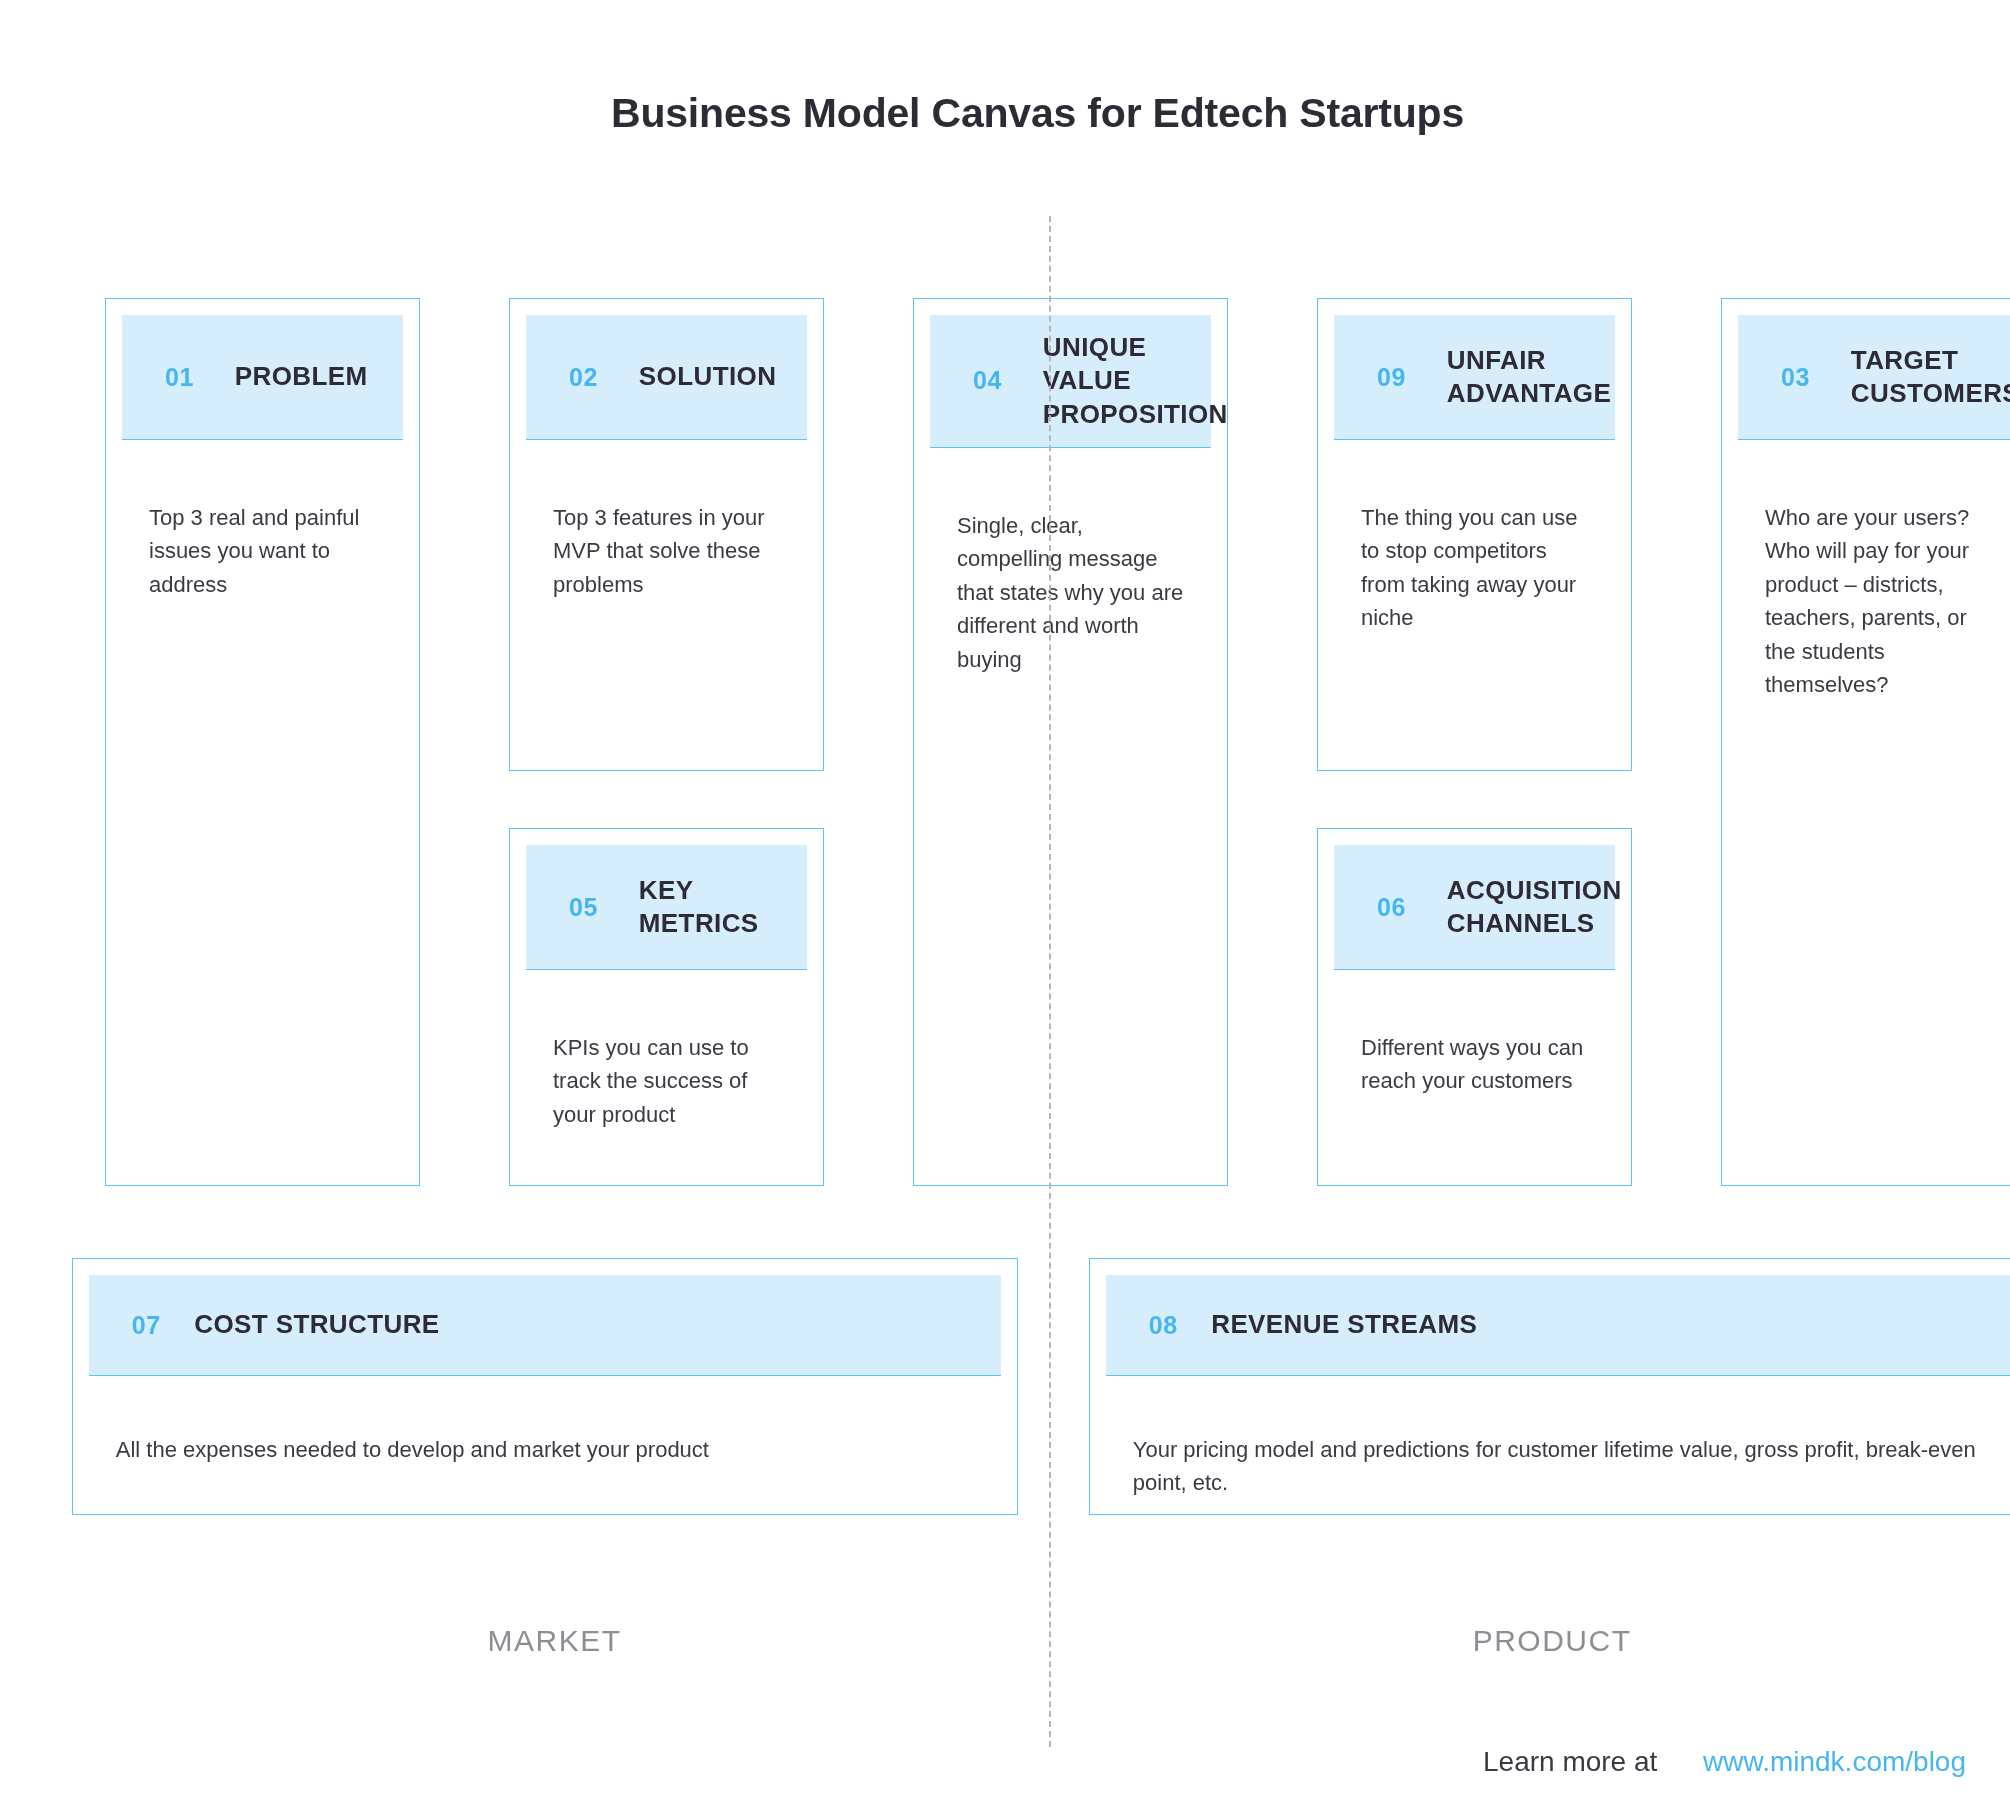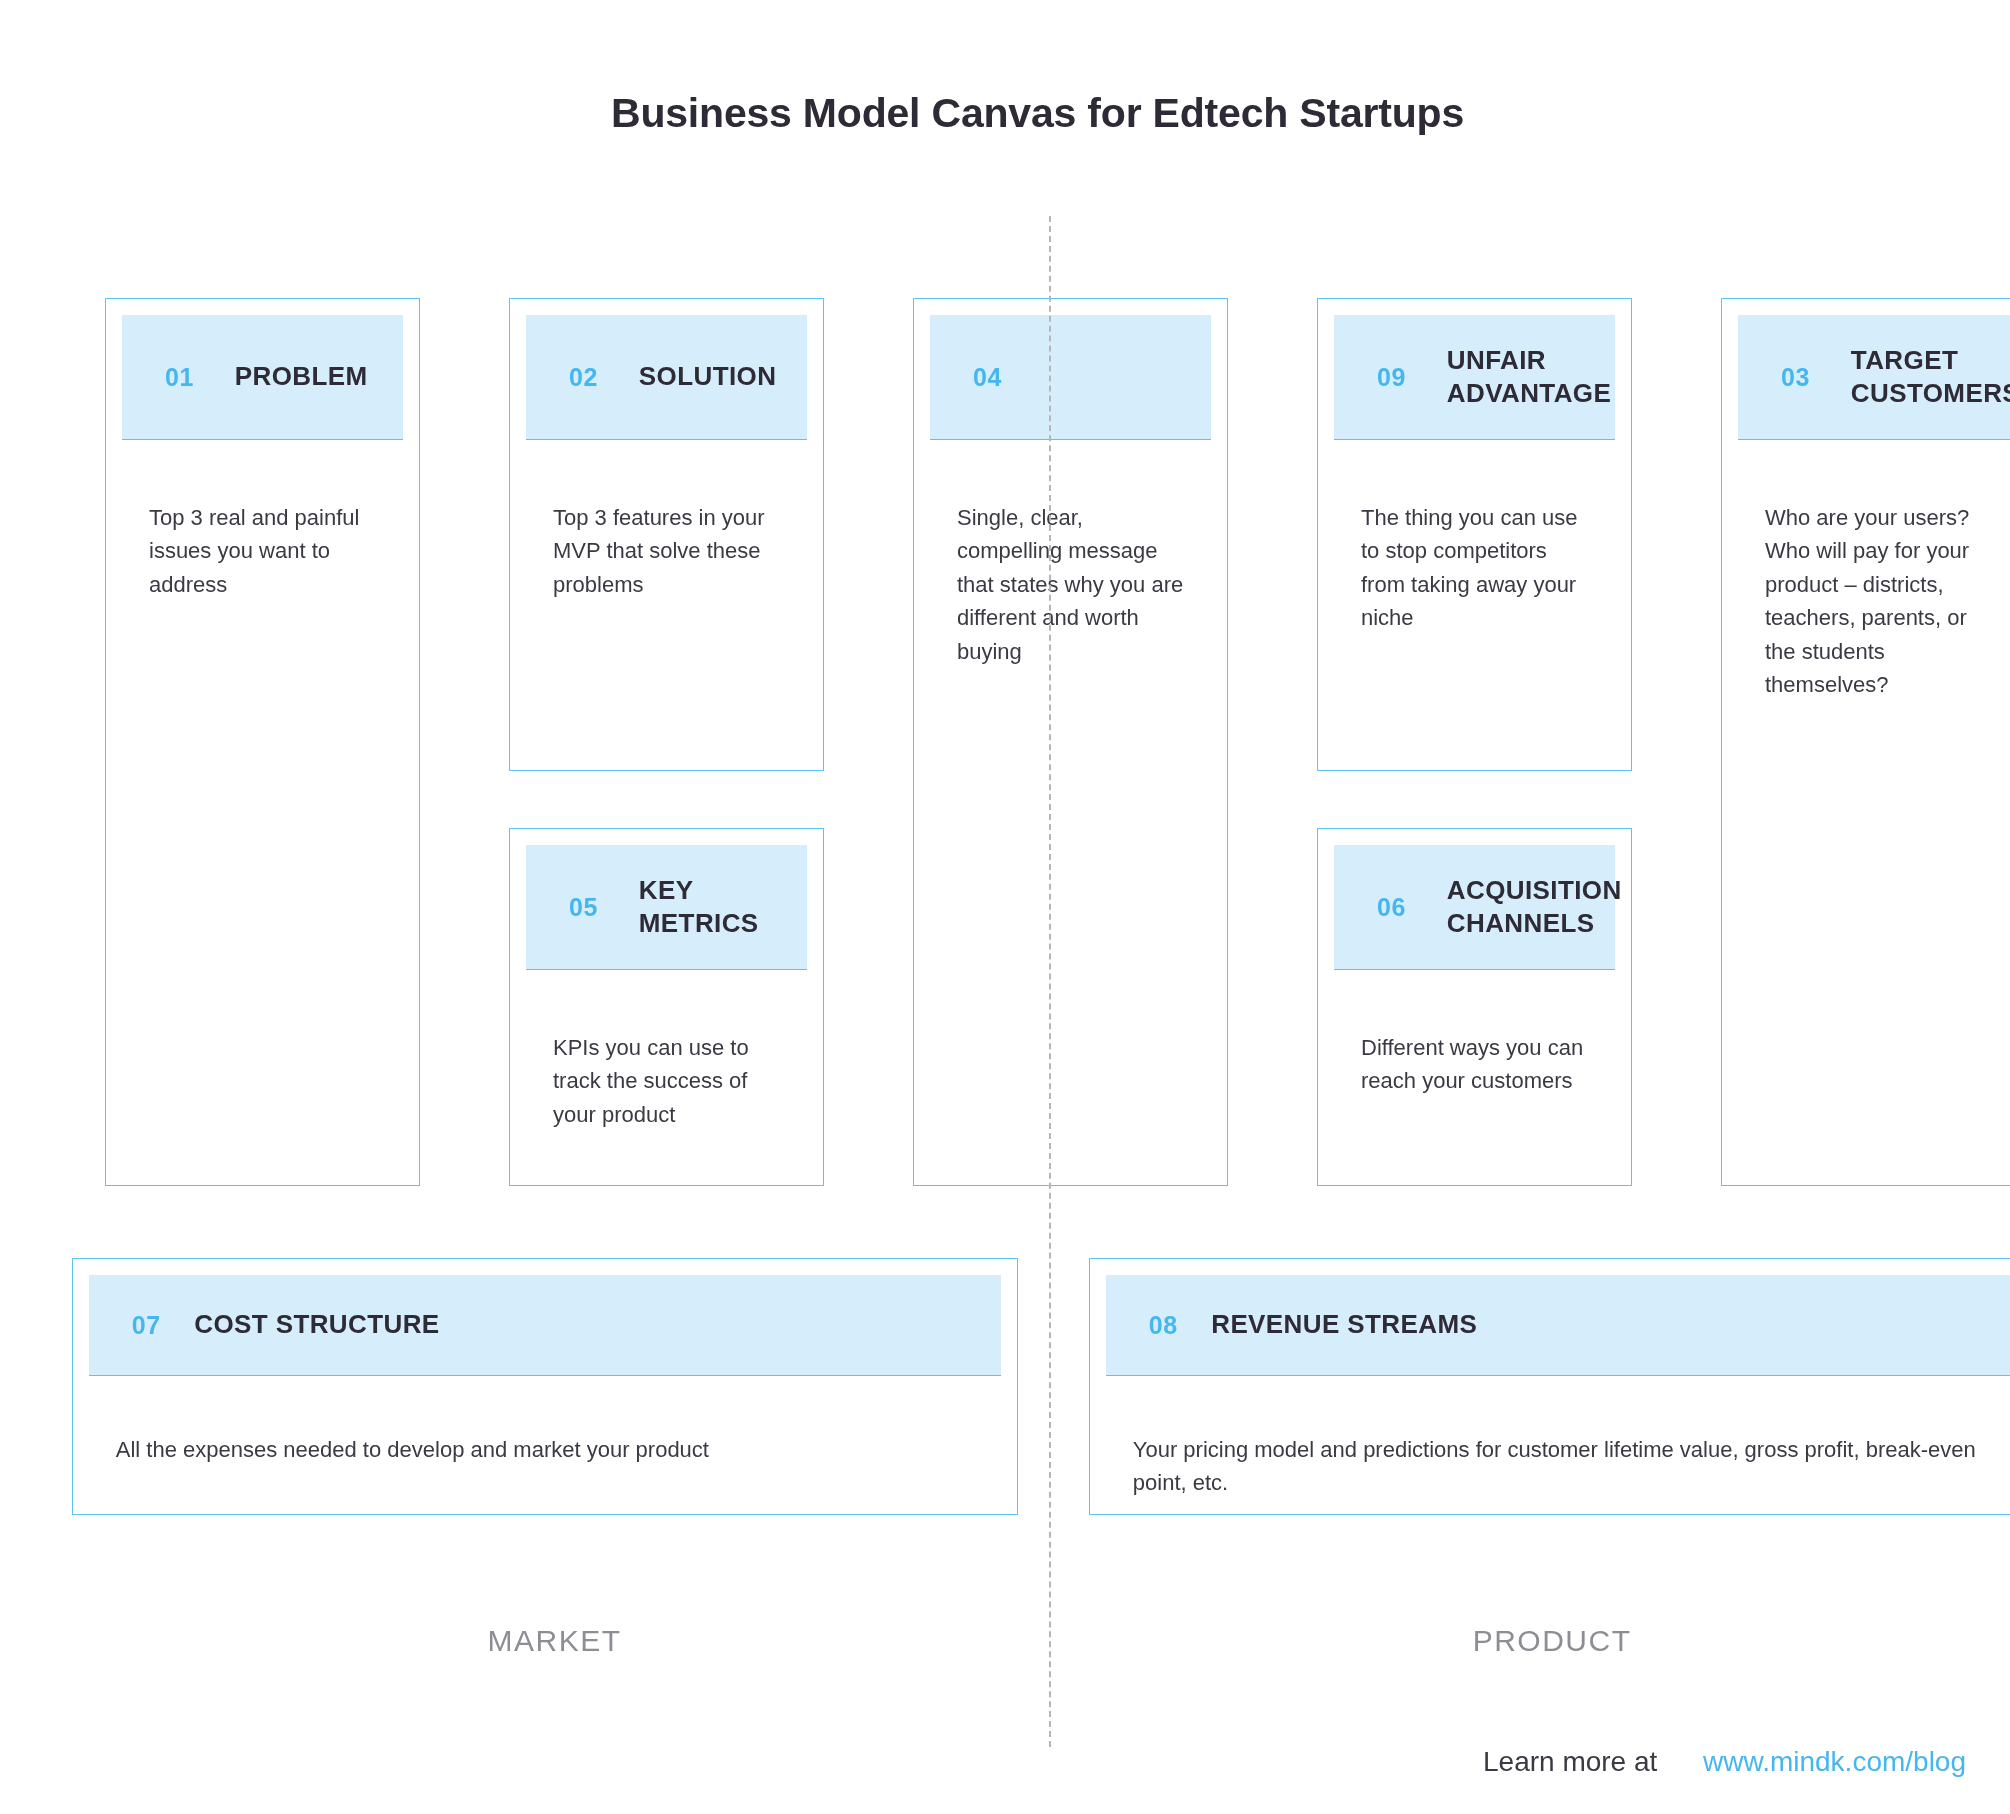--- a/index.html
+++ b/index.html
@@ -176,20 +176,21 @@
         <span class="card-title">KEY METRICS</span>
       </div>
       <div class="card-body">KPIs you can use to track the success of your product</div>
     </div>
   </div>
 
   <div class="col">
     <div class="card grow">
       <div class="card-head">
         <span class="card-num">04</span>
+        <span class="card-title">UNIQUE VALUE PROPOSITION</span>
       </div>
       <div class="card-body">Single, clear, compelling message that states why you are different and worth buying</div>
     </div>
   </div>
 
   <div class="col">
     <div class="card" style="flex:0 0 473px;">
       <div class="card-head">
         <span class="card-num">09</span>
         <span class="card-title">UNFAIR ADVANTAGE</span>

